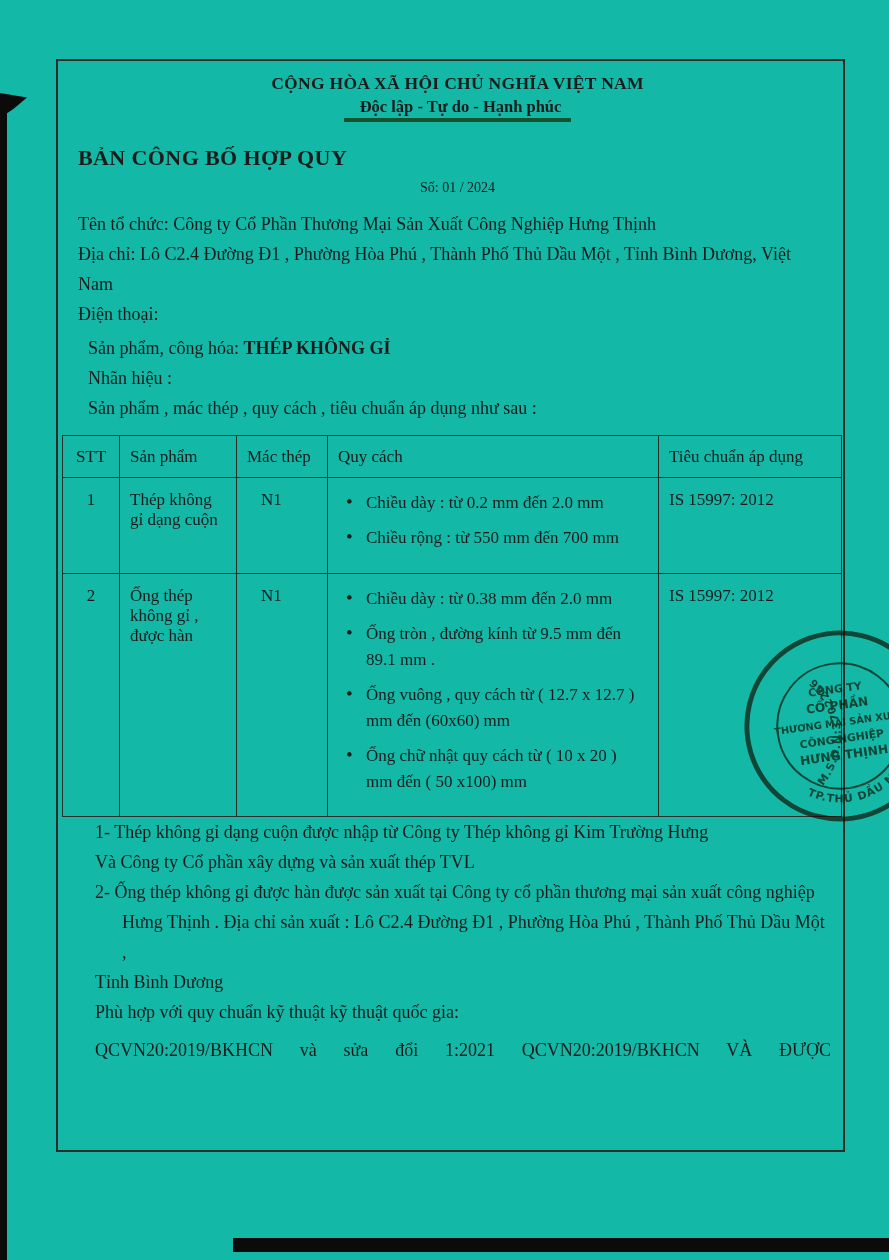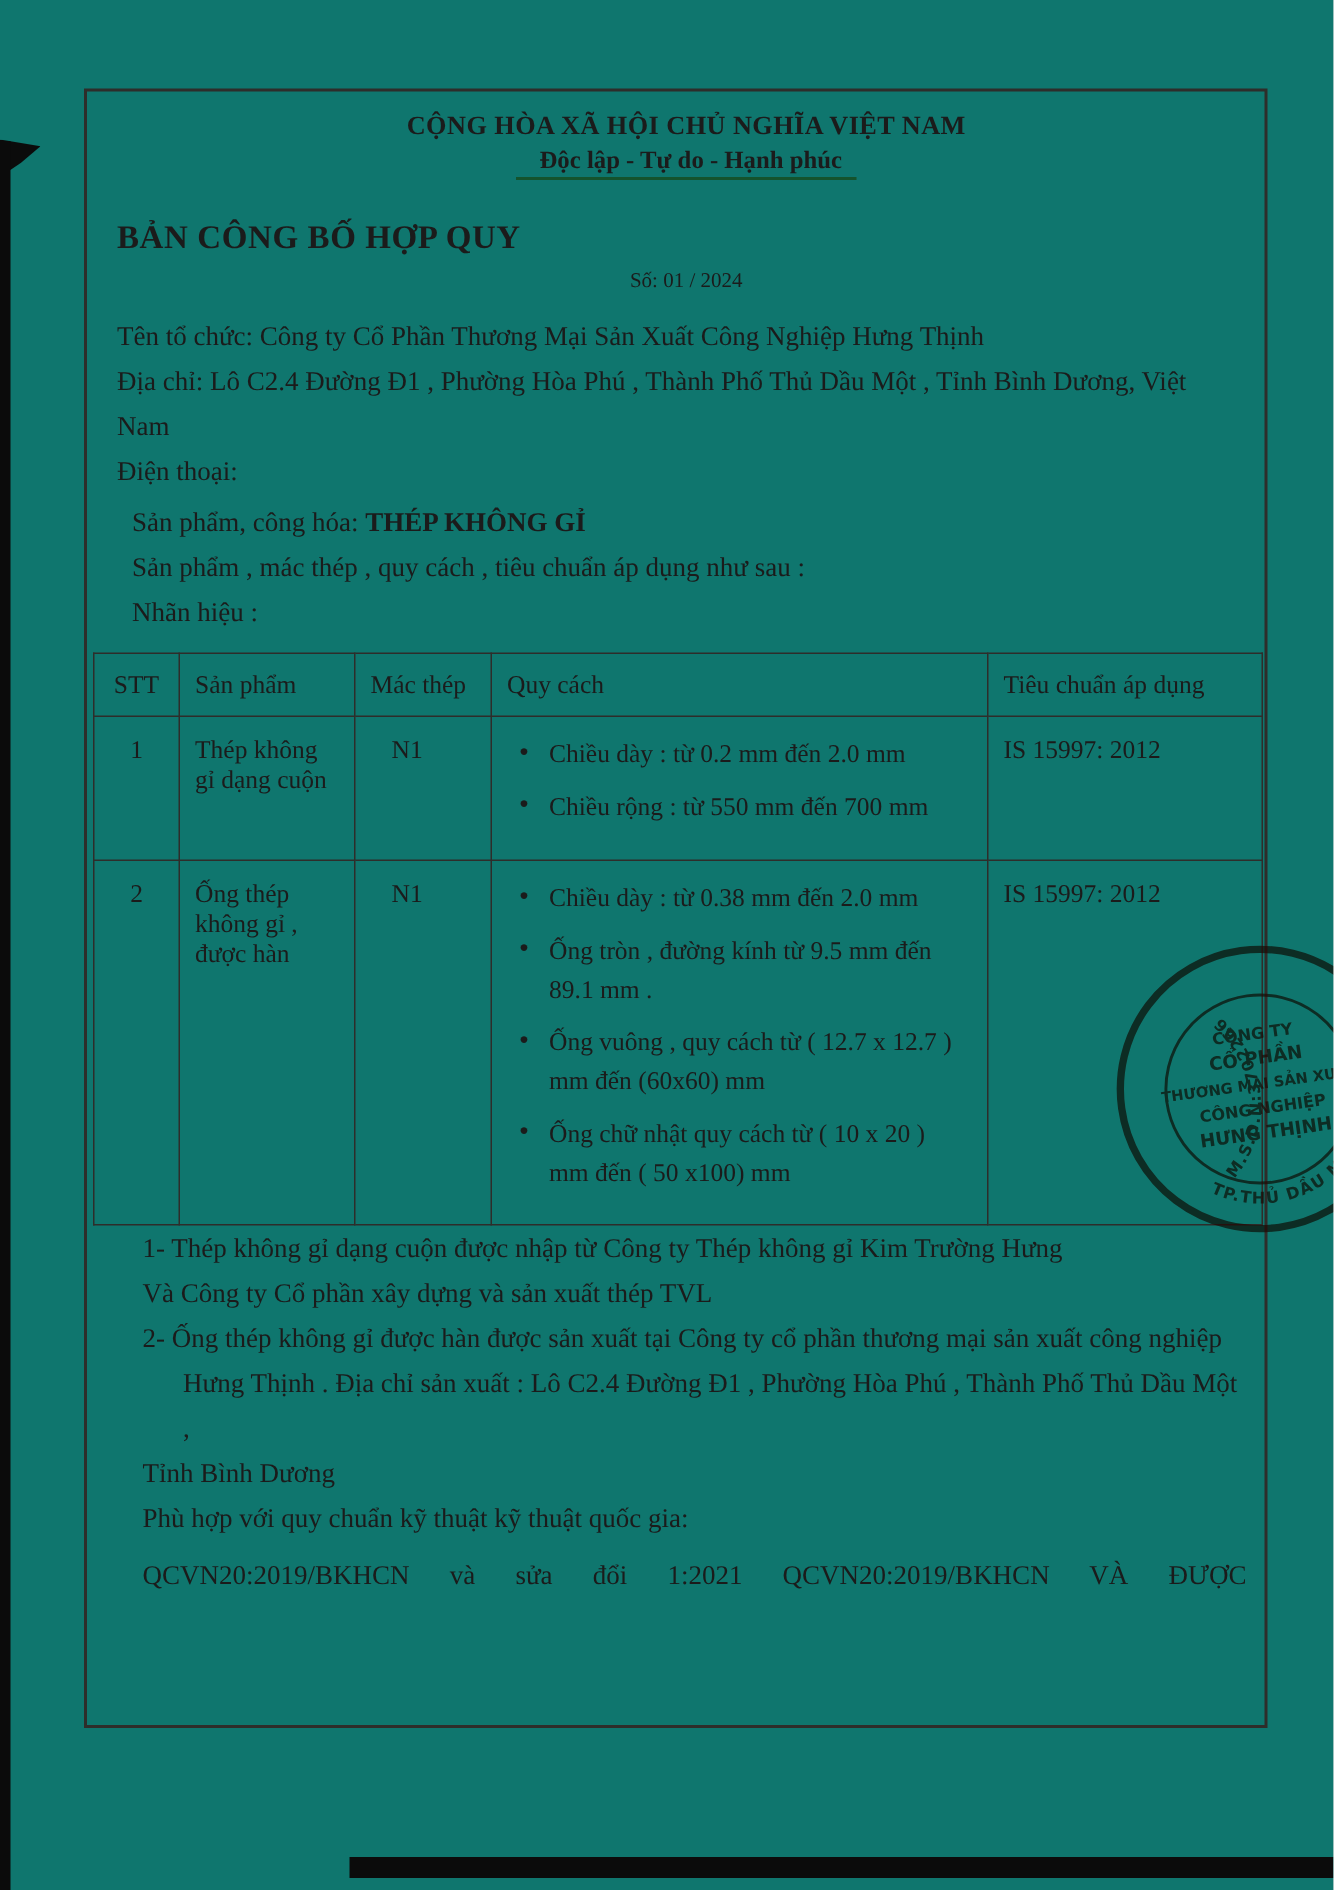--- a/index.html
+++ b/index.html
@@ -1,36 +1,36 @@
 <!DOCTYPE html>
 <html><head>
 <meta charset="utf-8">
 <style>
   * { margin:0; padding:0; box-sizing:border-box; }
   html,body { background:#e8e8e8; }
   .page {
     position:relative; width:889px; height:1260px;
-    background:#0f766e; overflow:hidden;
+    background:#14b8a6; overflow:hidden;
     font-family:"Liberation Serif","DejaVu Serif",serif;
     color:#1b1b1b;
   }
   
   .bar-left   { position:absolute; left:0; top:94px; width:7px; height:1166px; background:#0b0b0b; }
   .wedge      { position:absolute; left:0; top:93px; width:27px; height:25px; background:#0b0b0b;
                 clip-path:polygon(0 0,100% 18%,52% 62%,0 100%); }
   .bar-bottom { position:absolute; left:233px; top:1238px; width:656px; height:14px; background:#0b0b0b; }
   
   .frame {
     position:absolute; left:56px; top:59px; width:789px; height:1093px;
     border:2px solid #2e2d2a;
   }
   .content { position:absolute; inset:0; padding:8px 6px 0 20px; }
   .nat1 { text-align:center; font-weight:bold; font-size:17.5px; margin-top:4px; letter-spacing:.3px; }
   .nat2 { text-align:center; margin-top:3px; font-size:16.5px; font-weight:bold; }
-  .nat2 span { border-bottom:2px solid #14532d; padding:0 10px 2px 16px;margin-top:32px; }
+  .nat2 span { border-bottom:4px solid #14532d; padding:0 10px 2px 16px;margin-top:32px; }
   .title { text-align:left; font-weight:bold; font-size:22px; margin-top:28px; letter-spacing:.4px; }
   .docno { text-align:center; font-size:14px; margin-top:9px; }
   .para  { font-size:18px; line-height:30px; margin-top:13px; padding-right:14px; }
   .line  { font-size:18px; line-height:30px; padding-left:10px; padding-right:14px; }
   .product { margin-top:4px; }
   .product b { font-weight:bold; }
   
   table { border-collapse:collapse; margin-top:12px; margin-left:-16px; width:779px;
           font-size:17px; table-layout:fixed; }
   th, td { border:1.5px solid #2e2d2a; vertical-align:top; font-weight:normal; text-align:left; }
@@ -76,22 +76,22 @@
 
       <div class="para">
         <div>Tên tổ chức: Công ty Cổ Phần Thương Mại Sản Xuất Công Nghiệp Hưng Thịnh</div>
         <div>Địa chỉ: Lô C2.4 Đường Đ1 , Phường Hòa Phú , Thành Phố Thủ Dầu Một , Tỉnh Bình Dương, Việt Nam</div>
         <div>Điện thoại:</div>
       </div>
 
       <div class="line product">
         <span>Sản phẩm, công hóa: </span><b>THÉP KHÔNG GỈ</b>
       </div>
+      <div class="line">Nhãn hiệu :</div>
       <div class="line">Sản phẩm , mác thép , quy cách , tiêu chuẩn áp dụng như sau :</div>
-      <div class="line">Nhãn hiệu :</div>
 
       <table>
         <colgroup>
           <col style="width:57px">
             <col style="width:117px">
             <col style="width:91px">
             <col style="width:331px">
             <col style="width:183px">
         </colgroup>
         <thead>

